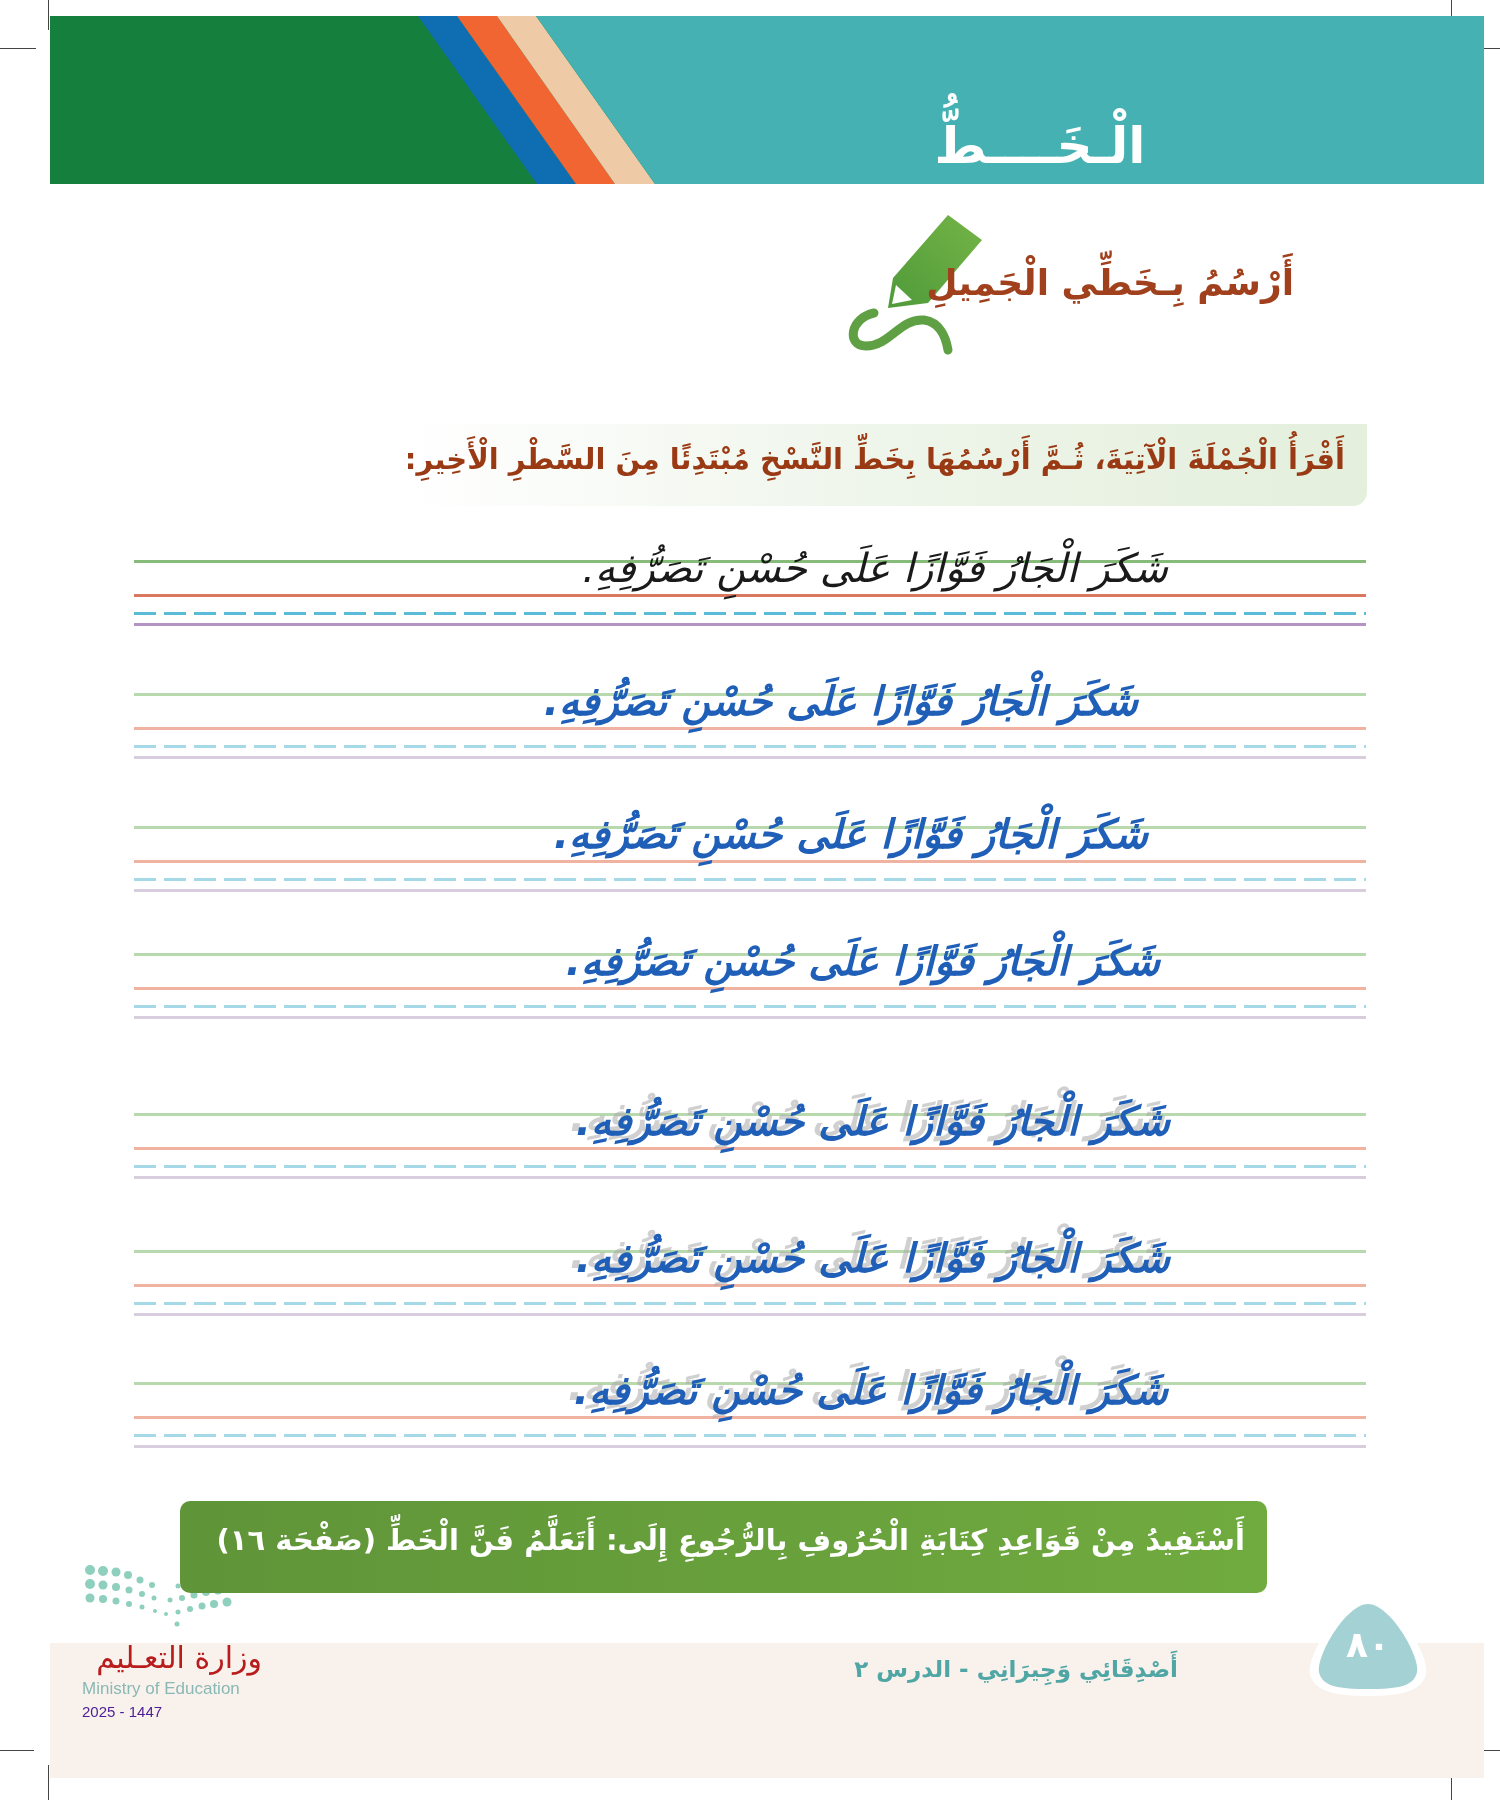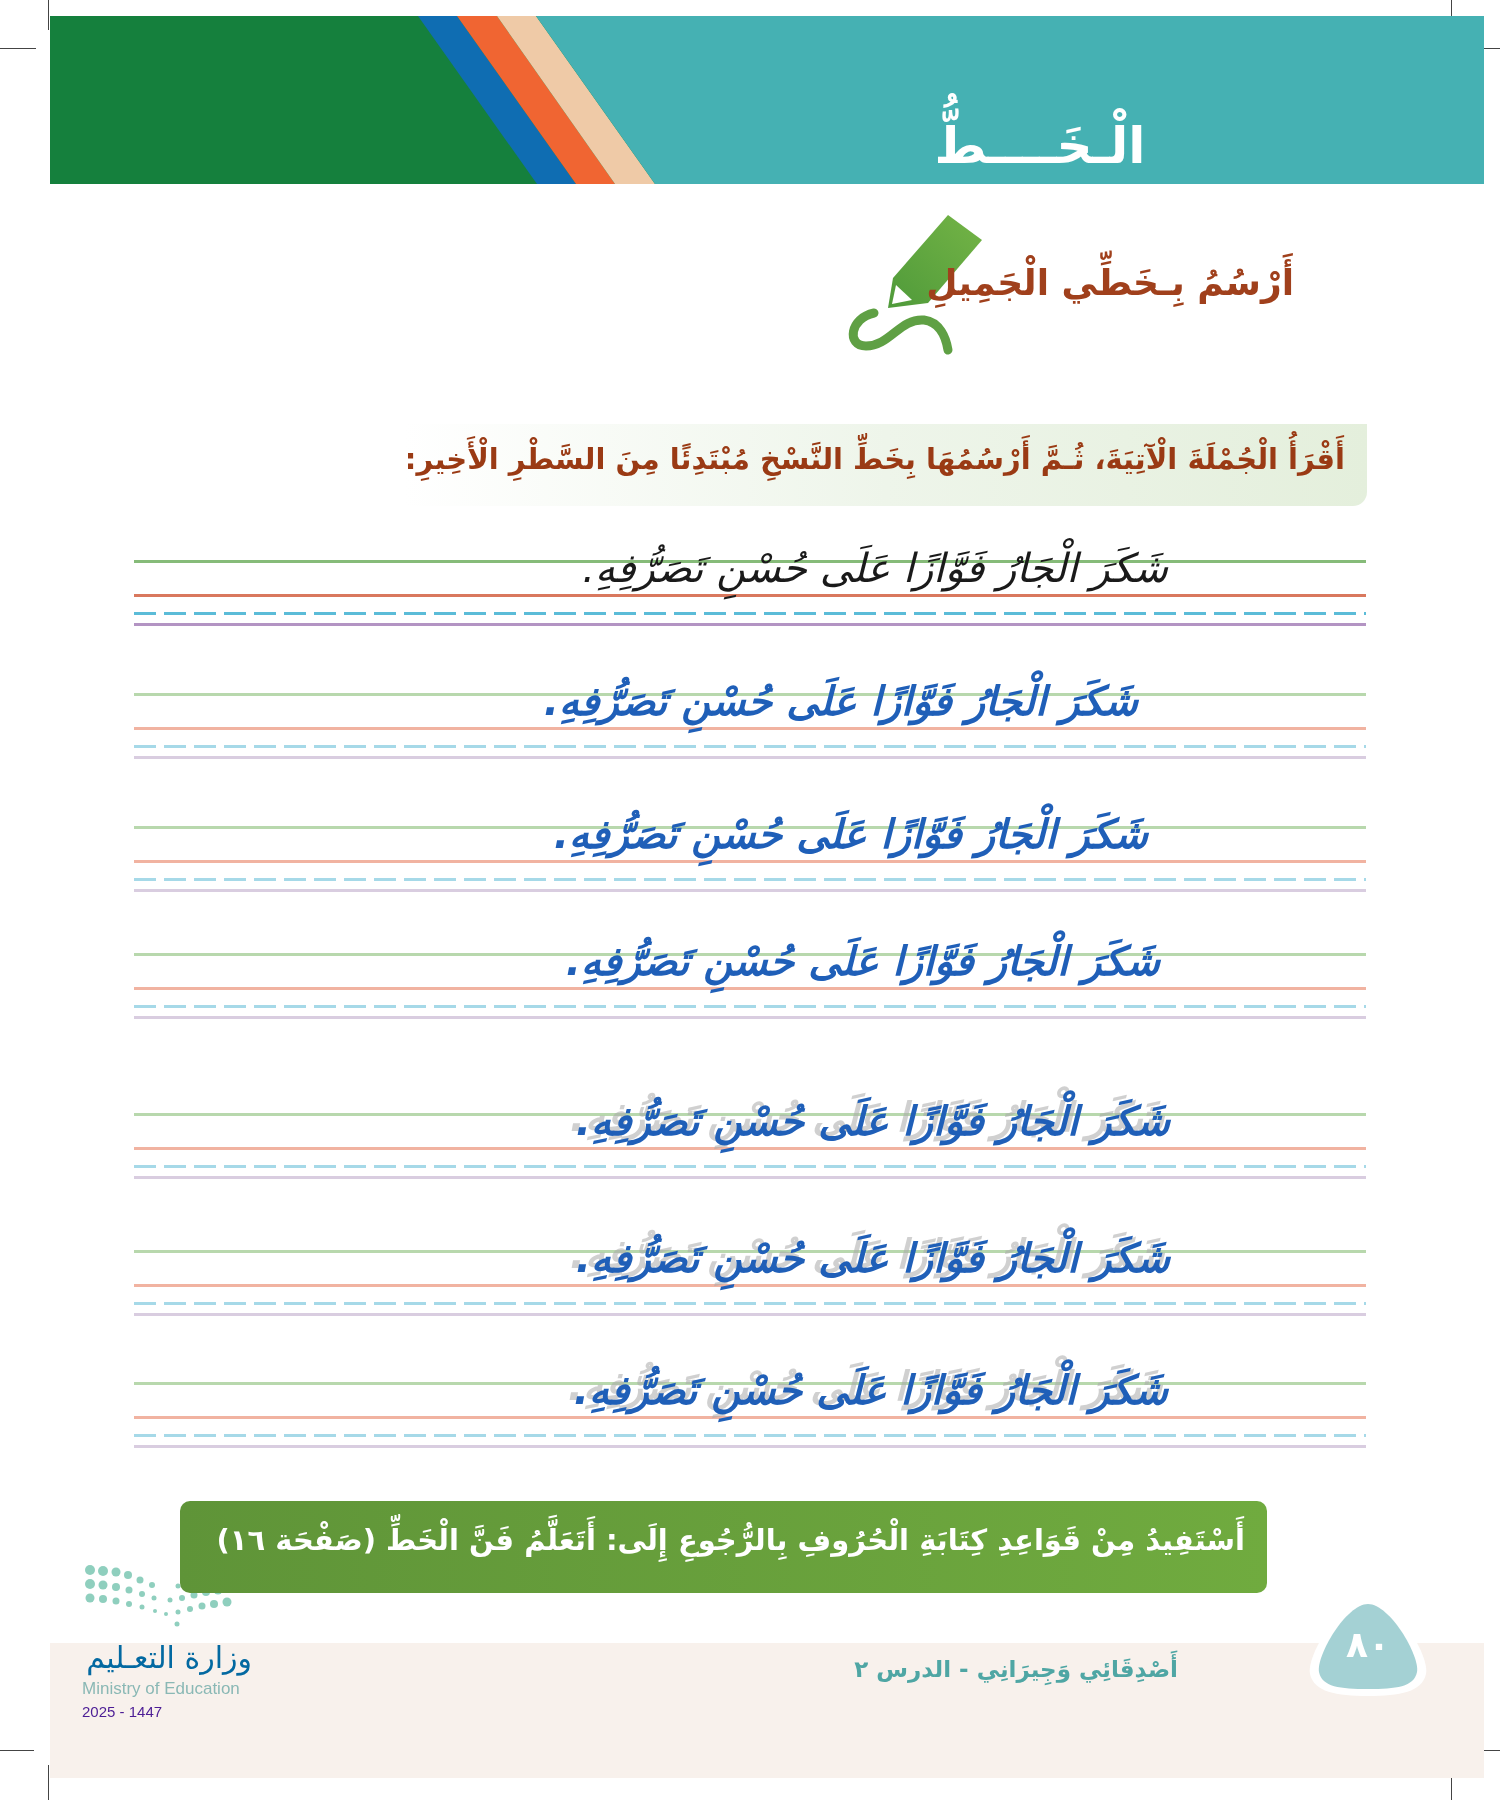--- a/index.html
+++ b/index.html
@@ -79,21 +79,21 @@
   }
   .page-badge {
     position:absolute; left:1304px; top:1594px; width:128px; height:104px;
   }
   .page-number {
     position:absolute; left:0; top:30px; width:128px; text-align:center;
     color:#ffffff; font-size:36px; font-weight:bold;
   }
   .moe-logo { position:absolute; left:82px; top:1560px; width:200px; height:100px; }
   .moe-ar {
-    position:absolute; left:70px; top:1640px; color:#0369a1; font-size:30px;
+    position:absolute; left:80px; top:1640px; color:#b91c1c; font-size:30px;
     direction:rtl; width:182px; text-align:right;
   }
   .moe-en { position:absolute; left:82px; top:1679px; color:#8ab8b5; font-size:17px;
     font-family:"Liberation Sans", sans-serif; }
   .moe-year { position:absolute; left:82px; top:1703px; color:#4c1d95; font-size:15px;
     font-family:"Liberation Sans", sans-serif; }
 </style>
 </head>
 <body>
 

